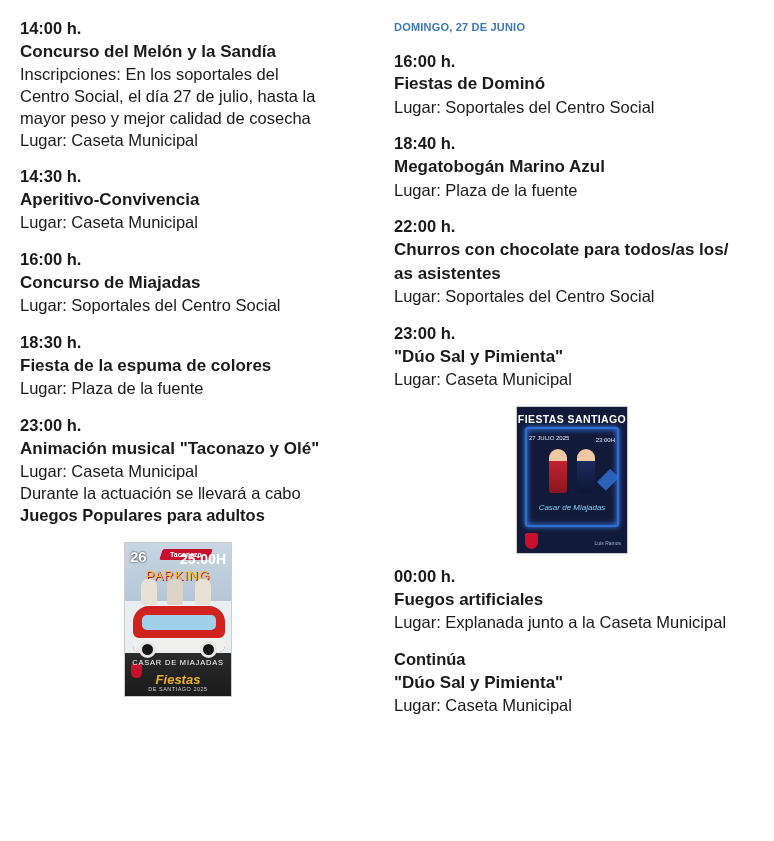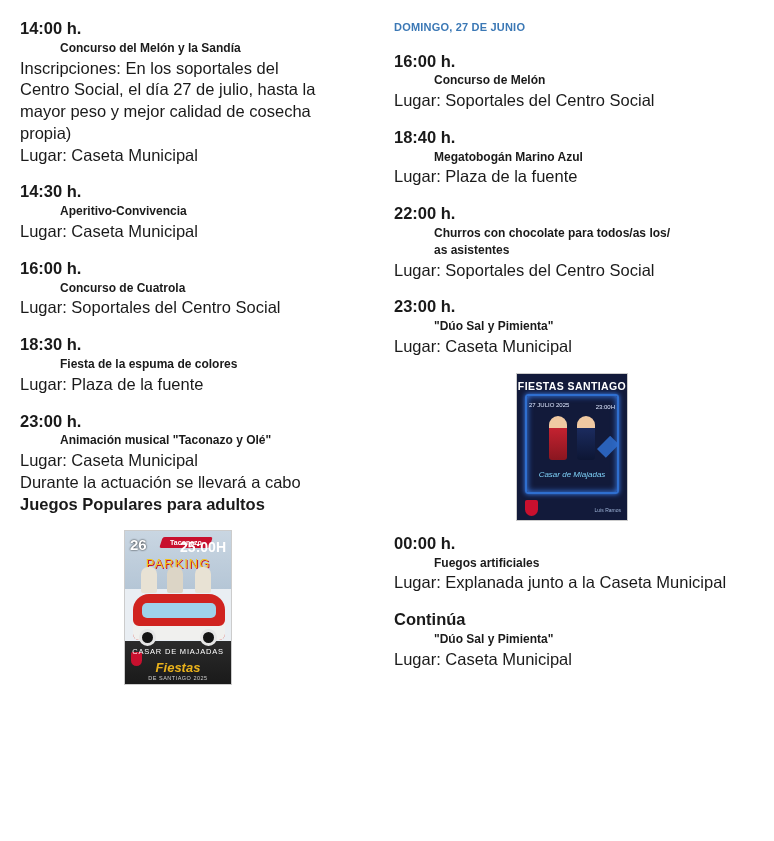--- a/index.html
+++ b/index.html
@@ -44,23 +44,22 @@
     margin-bottom: 15px;
   }
   .event:last-child { margin-bottom: 0; }
   .ev-time {
     font-weight: bold;
     font-size: 16.5px;
     margin-bottom: 1px;
   }
   .ev-title {
     font-weight: bold;
-    font-size: 12px;
+    font-size: 17px;
     margin-bottom: 1px;
-    margin-left: 40px;
   }
   .ev-line {
     font-weight: normal;
     font-size: 16.5px;
     margin-bottom: 0px;
   }
   .ev-line.bold {
     font-weight: bold;
   }
 
@@ -287,33 +286,32 @@
 <div class="page">
 
   <div class="col">
 
     <div class="event">
       <div class="ev-time">14:00 h.</div>
       <div class="ev-title">Concurso del Melón y la Sandía</div>
       <div class="ev-line">Inscripciones: En los soportales del</div>
       <div class="ev-line">Centro Social, el día 27 de julio, hasta la</div>
       <div class="ev-line">mayor peso y mejor calidad de cosecha</div>
-      <div class="ev-line">propia)</div>
       <div class="ev-line">Lugar: Caseta Municipal</div>
     </div>
 
     <div class="event">
       <div class="ev-time">14:30 h.</div>
       <div class="ev-title">Aperitivo-Convivencia</div>
       <div class="ev-line">Lugar: Caseta Municipal</div>
     </div>
 
     <div class="event">
       <div class="ev-time">16:00 h.</div>
-      <div class="ev-title">Concurso de Cuatrola</div>
+      <div class="ev-title">Concurso de Miajadas</div>
       <div class="ev-line">Lugar: Soportales del Centro Social</div>
     </div>
 
     <div class="event">
       <div class="ev-time">18:30 h.</div>
       <div class="ev-title">Fiesta de la espuma de colores</div>
       <div class="ev-line">Lugar: Plaza de la fuente</div>
     </div>
 
     <div class="event">
@@ -348,21 +346,21 @@
     </div>
 
   </div>
 
   <div class="col-right">
 
     <div class="day-header">DOMINGO, 27 DE JUNIO</div>
 
     <div class="event">
       <div class="ev-time">16:00 h.</div>
-      <div class="ev-title">Concurso de Melón</div>
+      <div class="ev-title">Fiestas de Dominó</div>
       <div class="ev-line">Lugar: Soportales del Centro Social</div>
     </div>
 
     <div class="event">
       <div class="ev-time">18:40 h.</div>
       <div class="ev-title">Megatobogán Marino Azul</div>
       <div class="ev-line">Lugar: Plaza de la fuente</div>
     </div>
 
     <div class="event">

